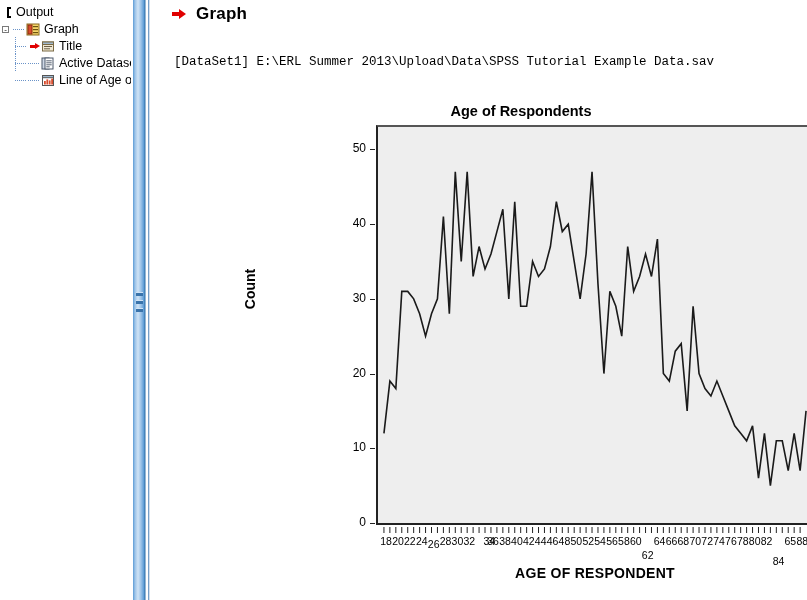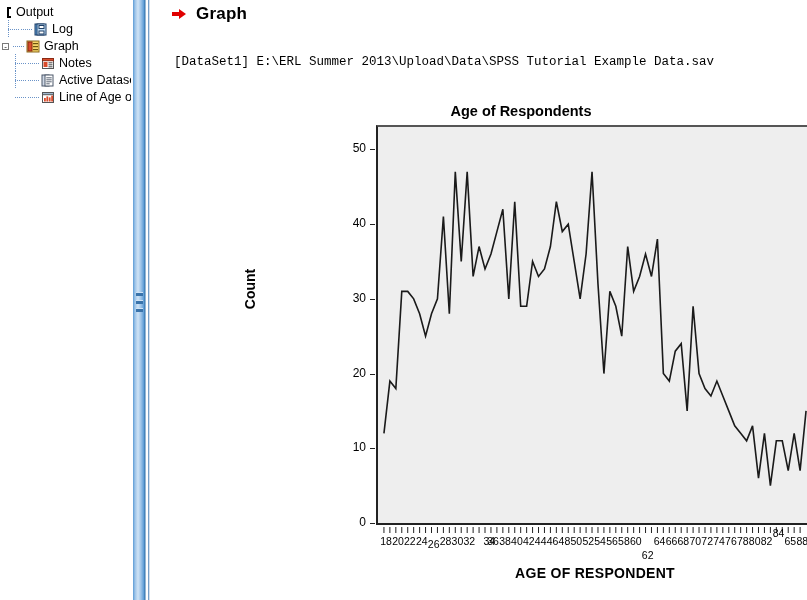--- a/index.html
+++ b/index.html
@@ -161,67 +161,52 @@
 <div class="app">
 
   <div class="outline-panel">
     <div class="tree">
 
       <div class="tree-row" style="padding-left:2px;">
         <span class="rootmark"></span>
         <span class="lbl">Output</span>
       </div>
 
-      <div class="tree-row" style="padding-left:6px;">
-        <span class="dotline vline"></span>
-        <span class="dotline"></span>
-        <span class="ico">
-          <svg width="15" height="15" viewBox="0 0 15 15">
-            <rect x="1" y="2" width="9" height="11" fill="#5b9bd5" stroke="#1f3f66"></rect>
-            <rect x="3" y="2" width="9" height="11" fill="#bfdcf5" stroke="#1f3f66"></rect>
-            <rect x="5" y="3.5" width="5" height="3" fill="#fff" stroke="#1f3f66"></rect>
-            <rect x="5" y="9" width="5" height="3" fill="#fff" stroke="#1f3f66"></rect>
-          </svg>
-        </span>
-        <span class="lbl">Log</span>
-      </div>
 
       <div class="tree-row" style="padding-left:0px;">
         <span class="expander">
             <i>-</i>
           </span>
         <span class="dotline"></span>
         <span class="ico">
           <svg width="15" height="15" viewBox="0 0 15 15">
             <rect x="1" y="2" width="12" height="11" fill="#f6d66b" stroke="#8a6a1f"></rect>
             <rect x="2" y="3" width="4" height="9" fill="#d94b2b" stroke="#8a2a14"></rect>
             <rect x="7" y="4" width="5" height="1.2" fill="#6b5310"></rect>
             <rect x="7" y="7" width="5" height="1.2" fill="#6b5310"></rect>
             <rect x="7" y="10" width="5" height="1.2" fill="#6b5310"></rect>
           </svg>
         </span>
         <span class="lbl">Graph</span>
       </div>
 
-
       <div class="tree-row" style="padding-left:13px;">
         <span class="dotline vline"></span>
-        <span class="dotline"></span>
+        <span class="redarrow"></span>
         <span class="ico">
           <svg width="15" height="15" viewBox="0 0 15 15">
-            <rect x="1.5" y="2.5" width="11" height="10" fill="#ffffff" stroke="#555"></rect>
-            <rect x="1.5" y="2.5" width="11" height="2.2" fill="#d94b2b" stroke="#8a2a14"></rect>
-            <rect x="2.5" y="6" width="4" height="5" fill="#d94b2b"></rect>
-            <rect x="7.5" y="6.3" width="4" height="1" fill="#444"></rect>
-            <rect x="7.5" y="8.3" width="4" height="1" fill="#444"></rect>
-            <rect x="7.5" y="10.3" width="4" height="1" fill="#444"></rect>
+            <rect x="1.5" y="3" width="11" height="9" fill="#efe7d2" stroke="#7a6a45"></rect>
+            <rect x="1.5" y="3" width="11" height="2.5" fill="#9fb8cf" stroke="#7a6a45"></rect>
+            <rect x="3" y="7" width="8" height="1" fill="#6b6048"></rect>
+            <rect x="3" y="9.3" width="6" height="1" fill="#6b6048"></rect>
           </svg>
         </span>
-        <span class="lbl">Notes</span>
-      </div>
+        <span class="lbl">Title</span>
+      </div>
+
 
       <div class="tree-row" style="padding-left:13px;">
         <span class="dotline vline"></span>
         <span class="dotline"></span>
         <span class="ico">
           <svg width="15" height="15" viewBox="0 0 15 15">
             <rect x="1" y="2" width="7" height="11" fill="#cfd8e6" stroke="#4a5668"></rect>
             <rect x="4" y="2" width="8" height="11" fill="#ffffff" stroke="#4a5668"></rect>
             <rect x="5.3" y="4.3" width="5.4" height="1" fill="#5a6474"></rect>
             <rect x="5.3" y="6.3" width="5.4" height="1" fill="#5a6474"></rect>
@@ -391,21 +376,21 @@
           <div class="xtick-lbl" style="left: 421.425px; top: 432px;">64</div>
           <div class="xtick-lbl" style="left: 433.315px; top: 432px;">66</div>
           <div class="xtick-lbl" style="left: 445.205px; top: 432px;">68</div>
           <div class="xtick-lbl" style="left: 457.096px; top: 432px;">70</div>
           <div class="xtick-lbl" style="left: 468.986px; top: 432px;">72</div>
           <div class="xtick-lbl" style="left: 480.877px; top: 432px;">74</div>
           <div class="xtick-lbl" style="left: 492.767px; top: 432px;">76</div>
           <div class="xtick-lbl" style="left: 504.658px; top: 432px;">78</div>
           <div class="xtick-lbl" style="left: 516.548px; top: 432px;">80</div>
           <div class="xtick-lbl" style="left: 528.438px; top: 432px;">82</div>
-          <div class="xtick-lbl" style="left: 540.329px; top: 424px;">84</div>
+          <div class="xtick-lbl" style="left: 540.329px; top: 452px;">84</div>
           <div class="xtick-lbl" style="left: 552.219px; top: 432px;">65</div>
           <div class="xtick-lbl" style="left: 564.11px; top: 432px;">88</div>
         </div>
       <div class="xlabel">AGE OF RESPONDENT</div>
     </div>
 
   </div>
 </div>
 
 </body></html>

